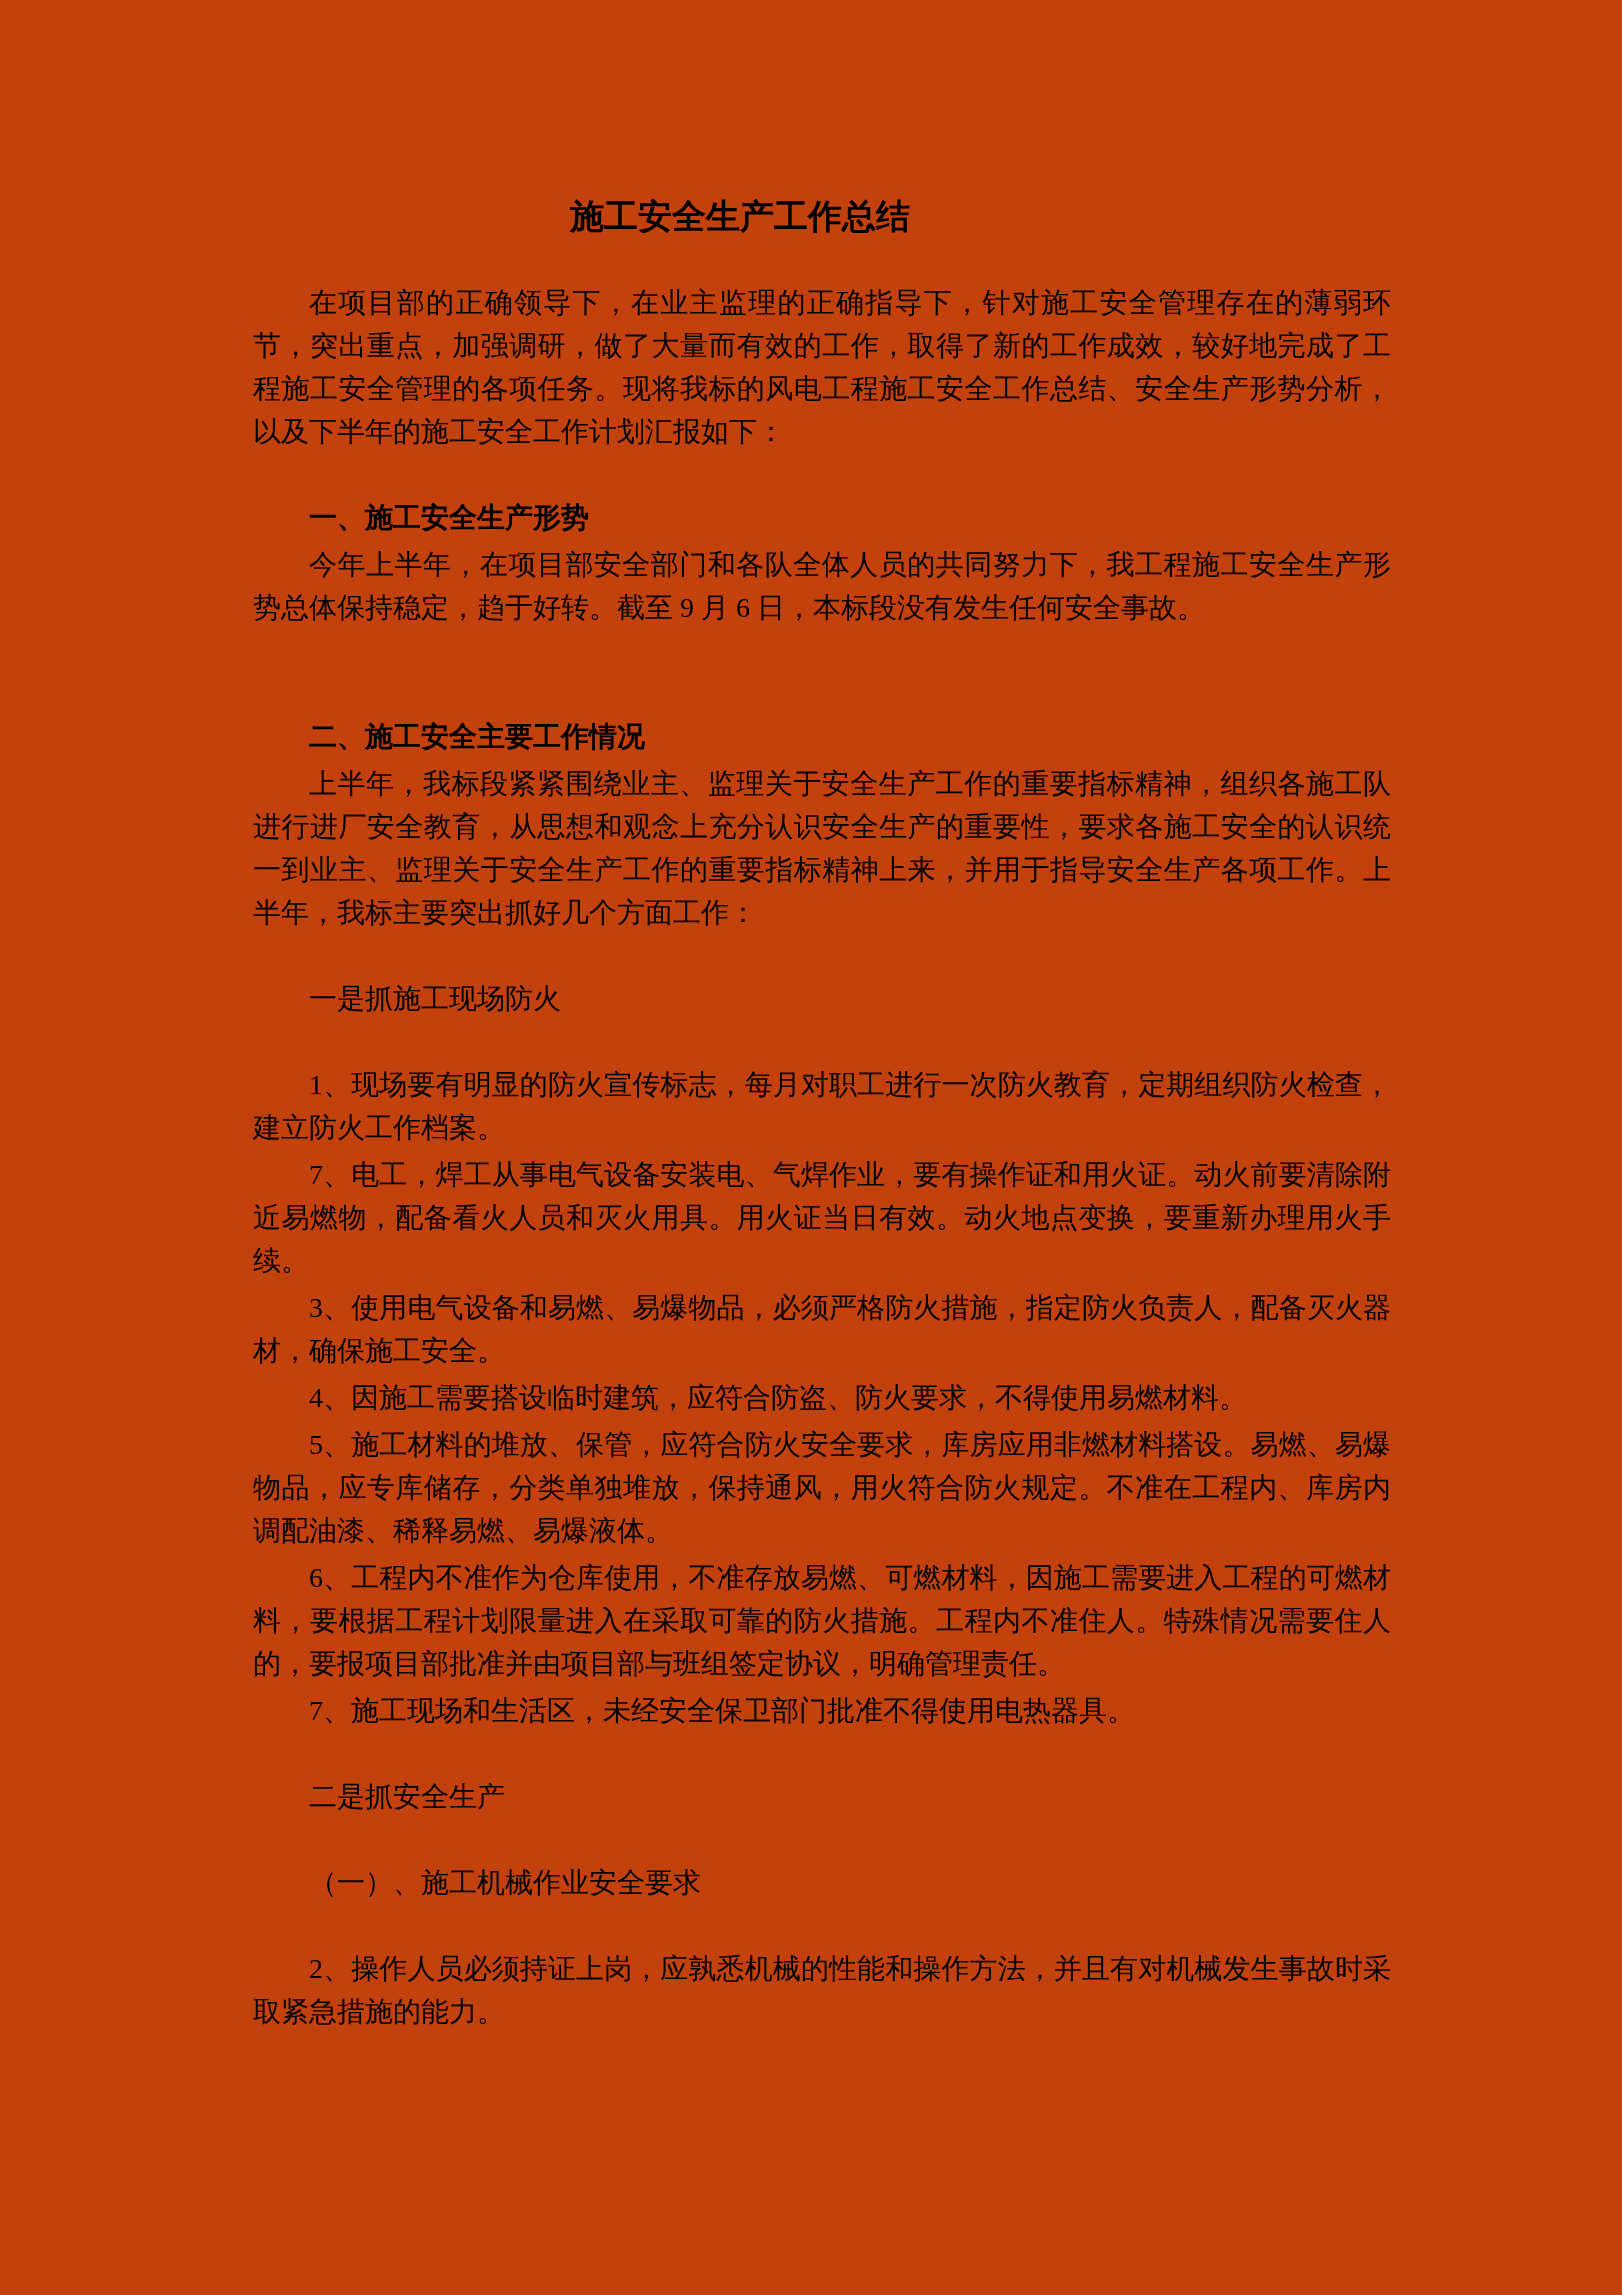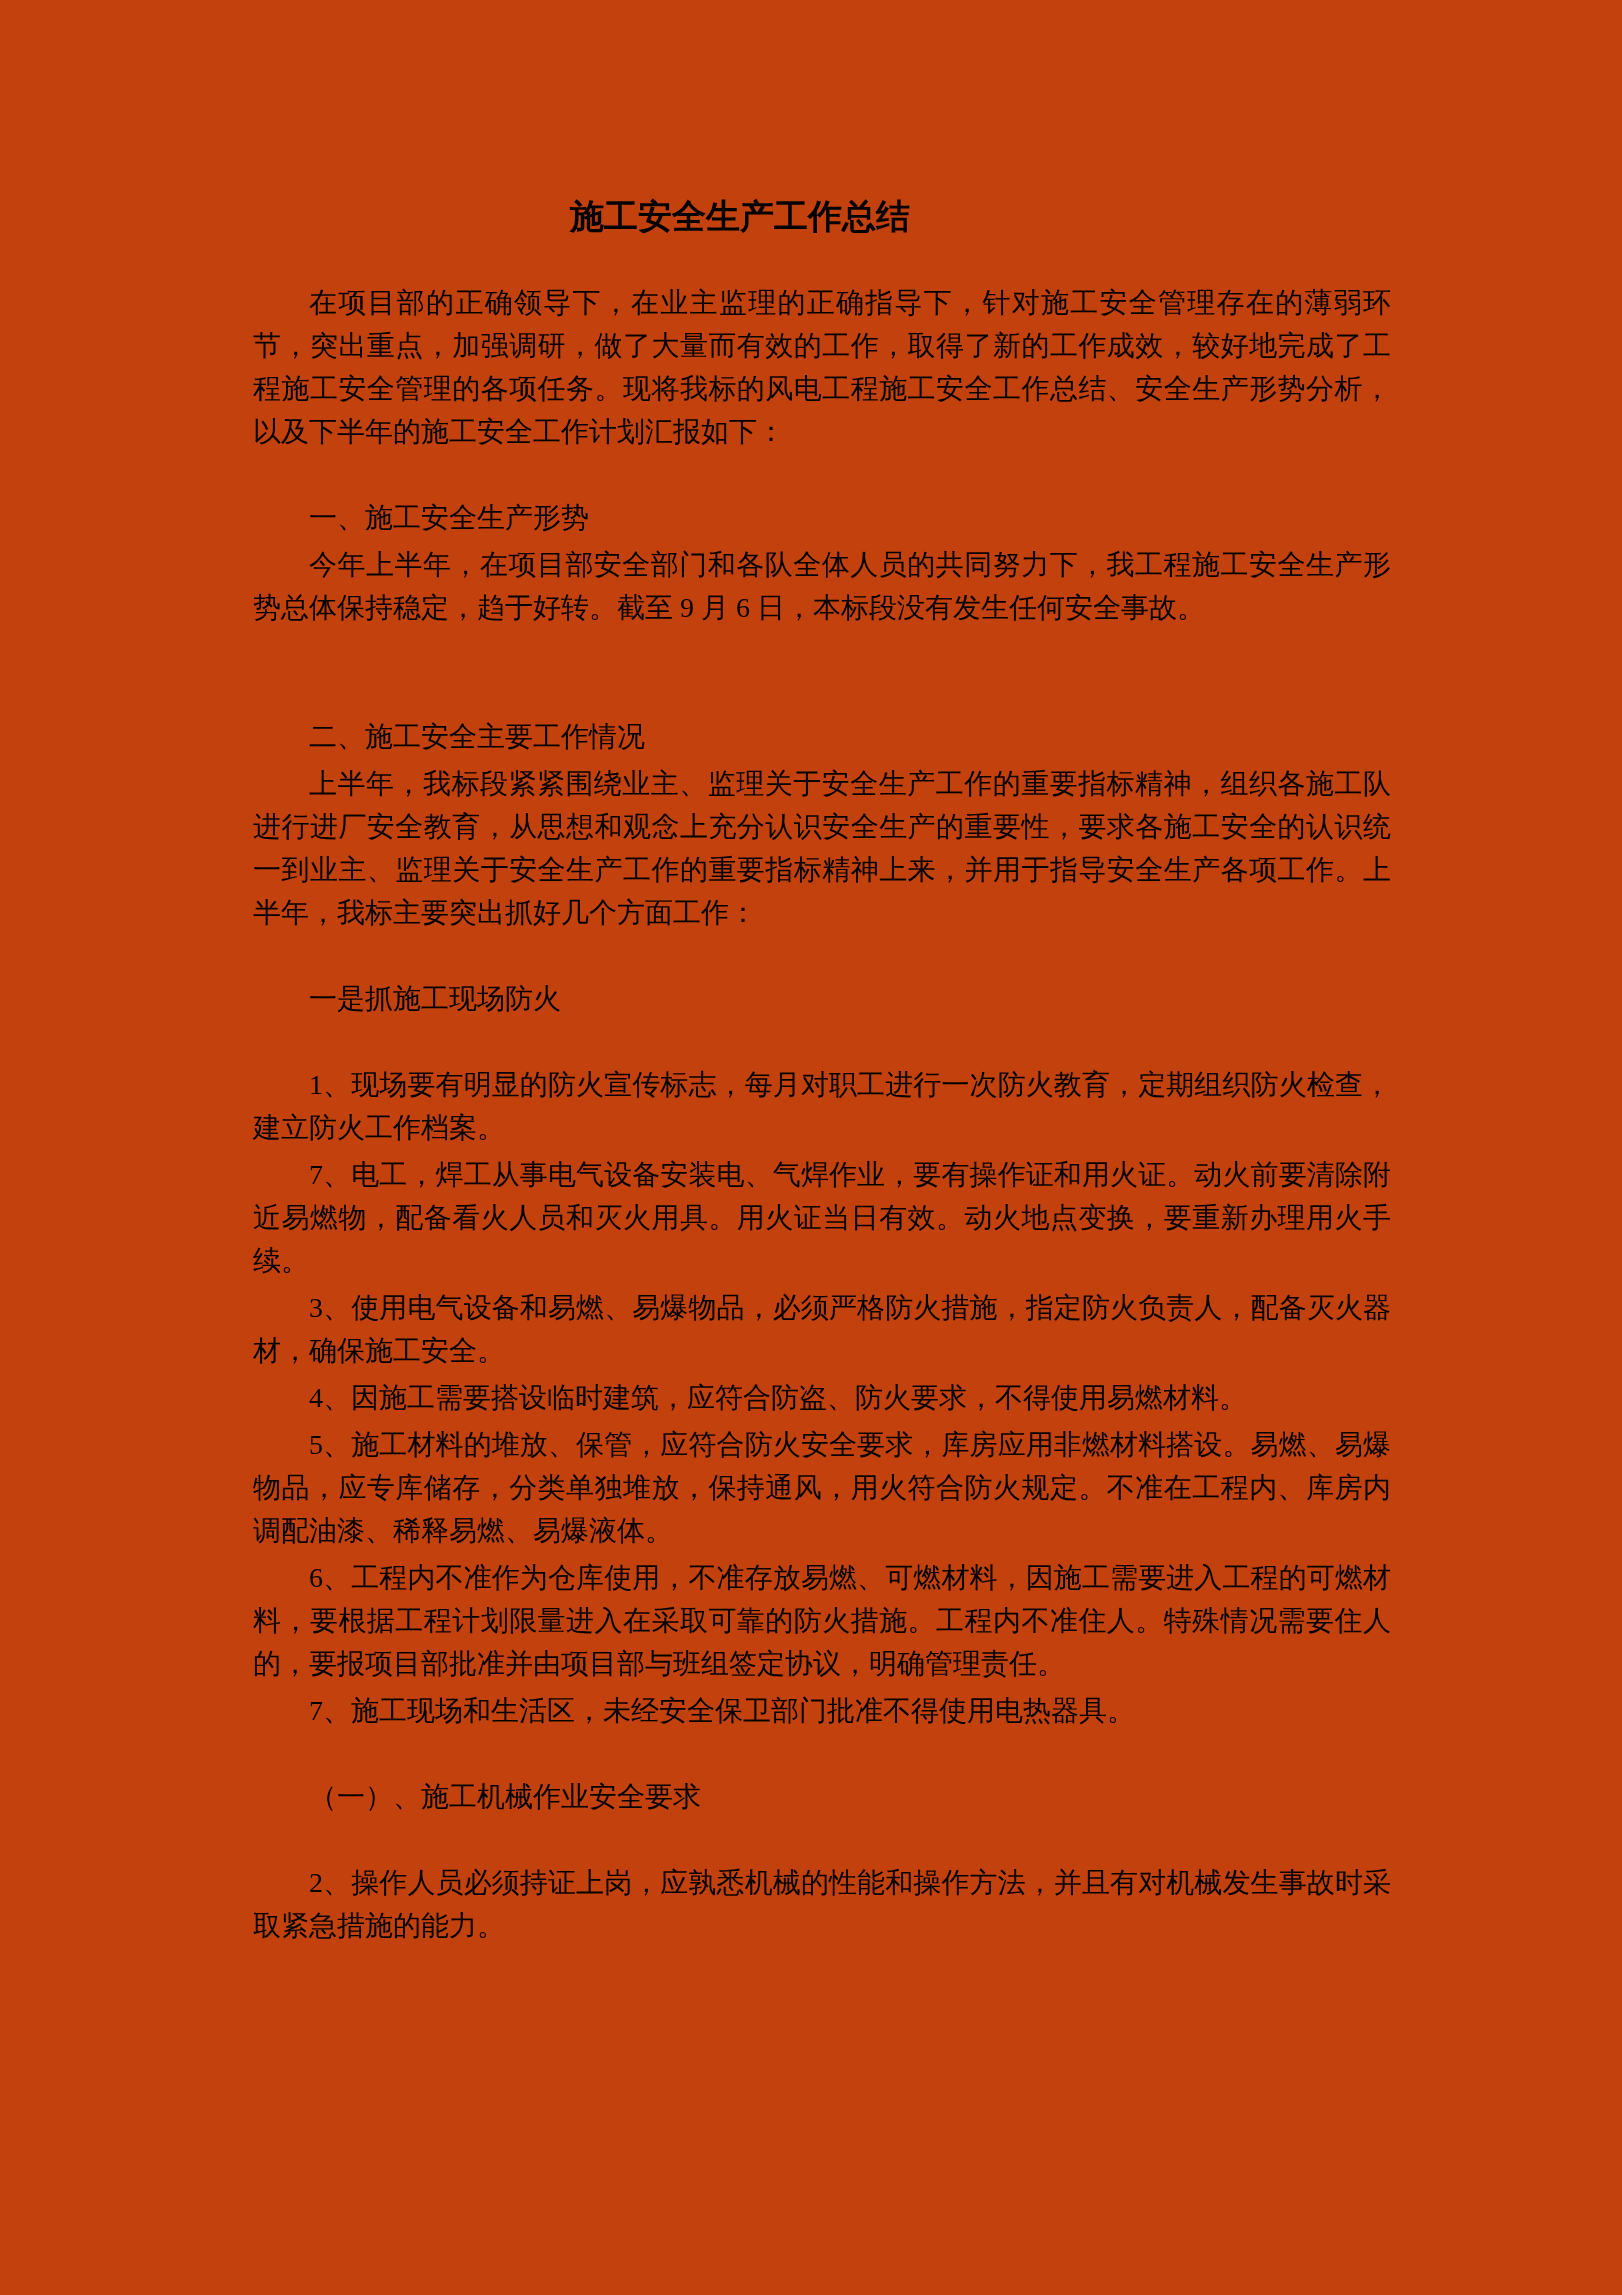--- a/index.html
+++ b/index.html
@@ -31,21 +31,21 @@
     margin: 0 0 43px 0;
   }
   p {
     margin: 4px;
     font-size: 28px;
     line-height: 43px;
     text-align: justify;
     text-indent: 2em;
     font-weight: normal;
   }
-  p.bold { font-weight: normal; }
+  p.bold { font-weight: bold; }
   .gap1 { margin-top: 43px; }   
   .gap2 { margin-top: 86px; }  
 </style>
 </head>
 <body>
 
 <div class="page">
   <div class="content">
 
     <h1 class="doc-title">施工安全生产工作总结</h1>
@@ -69,20 +69,21 @@
     <p>3、使用电气设备和易燃、易爆物品，必须严格防火措施，指定防火负责人，配备灭火器材，确保施工安全。</p>
 
     <p>4、因施工需要搭设临时建筑，应符合防盗、防火要求，不得使用易燃材料。</p>
 
     <p>5、施工材料的堆放、保管，应符合防火安全要求，库房应用非燃材料搭设。易燃、易爆物品，应专库储存，分类单独堆放，保持通风，用火符合防火规定。不准在工程内、库房内调配油漆、稀释易燃、易爆液体。</p>
 
     <p>6、工程内不准作为仓库使用，不准存放易燃、可燃材料，因施工需要进入工程的可燃材料，要根据工程计划限量进入在采取可靠的防火措施。工程内不准住人。特殊情况需要住人的，要报项目部批准并由项目部与班组签定协议，明确管理责任。</p>
 
     <p>7、施工现场和生活区，未经安全保卫部门批准不得使用电热器具。</p>
 
+    <p class="gap1">二是抓安全生产</p>
 
     <p class="gap1">（一）、施工机械作业安全要求</p>
 
 
     <p class="gap1">2、操作人员必须持证上岗，应孰悉机械的性能和操作方法，并且有对机械发生事故时采取紧急措施的能力。</p>
 
   </div>
 </div>
 
 

